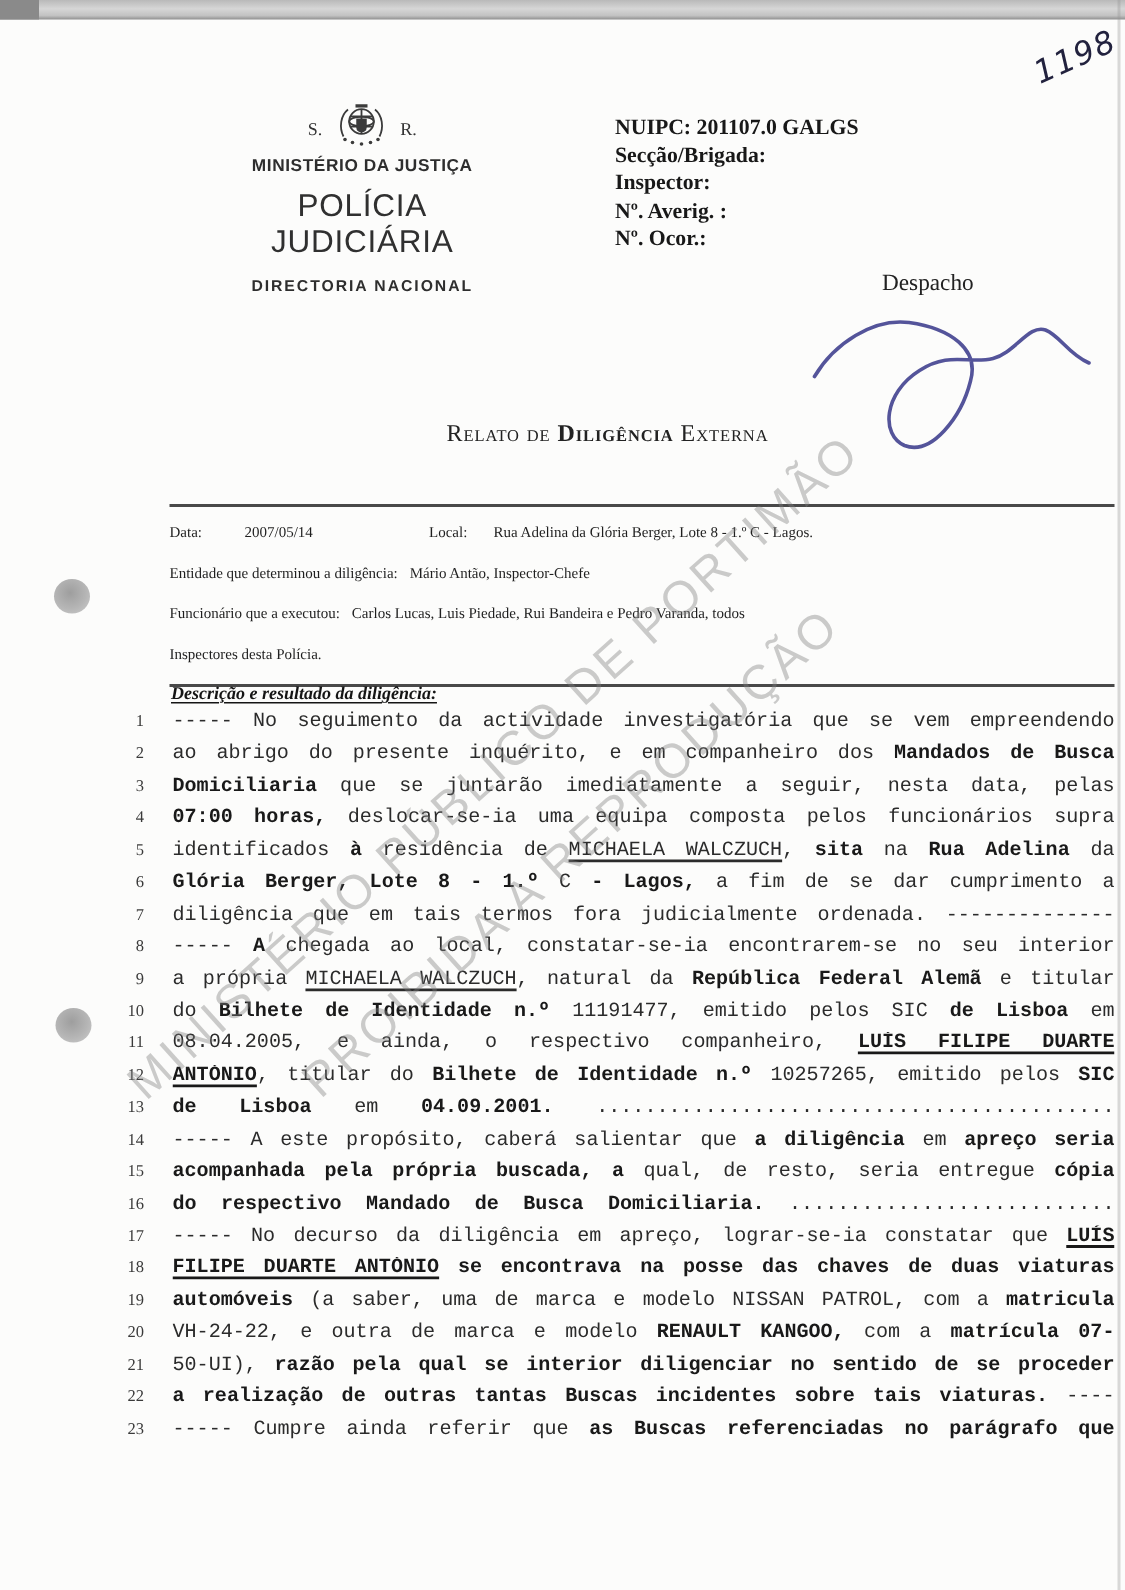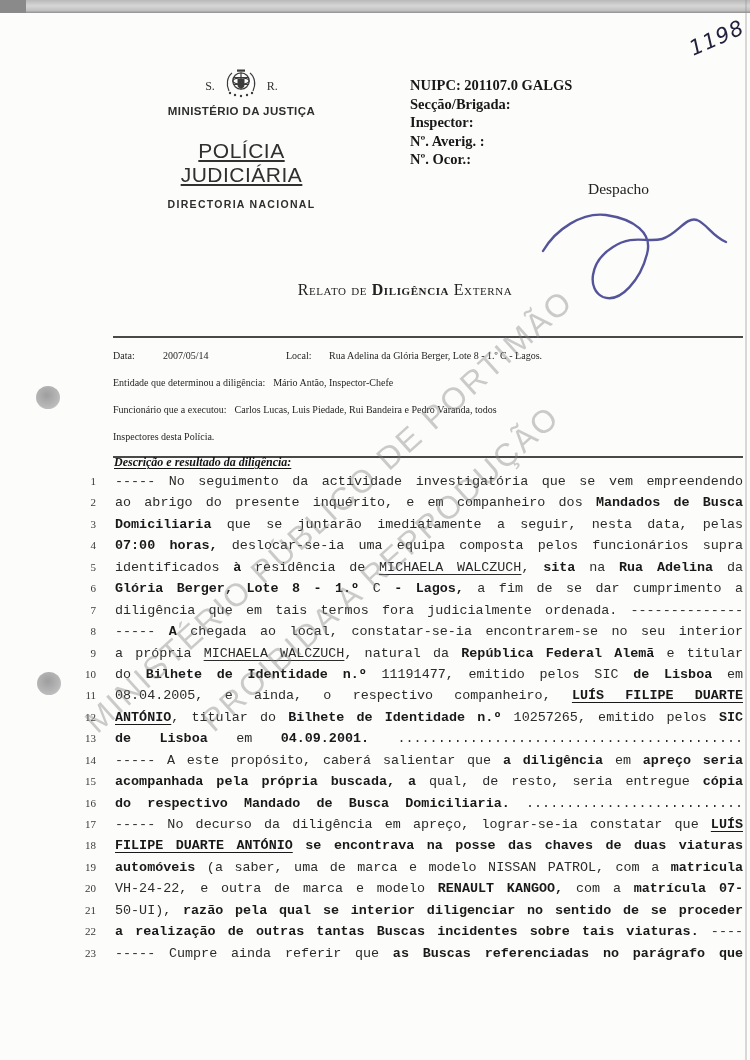--- a/index.html
+++ b/index.html
@@ -18,21 +18,21 @@
     background:radial-gradient(circle at 45% 40%, #9e9e9e 0%, #b5b5b5 55%, #cdcdcd 100%);}
   .hole1{left:36px;top:386px;}
   .hole2{left:37px;top:672px;}
   .handwritten{position:absolute;left:688px;top:26px;transform:rotate(-24deg);
     font-family:"DejaVu Sans",sans-serif;font-style:italic;font-size:21px;color:#22223e;letter-spacing:1px;}
 
   
   .org{position:absolute;left:150px;top:72px;width:183px;text-align:center;}
   .org-letters{display:flex;align-items:center;justify-content:center;gap:9px;height:28px;font-size:12px;color:#333;}
   .org-ministry{margin-top:5px;font-family:"Liberation Sans",sans-serif;font-weight:bold;font-size:11.5px;letter-spacing:.4px;color:#2e2e2e;}
-  .org-name{margin-top:22px;font-family:"Liberation Sans",sans-serif;font-weight:400;font-size:21px;letter-spacing:.5px;color:#303030;text-decoration:underline;}
+  .org-name{margin-top:9px;font-family:"Liberation Sans",sans-serif;font-weight:400;font-size:21px;letter-spacing:.5px;color:#303030;}
   .org-division{margin-top:11px;font-family:"Liberation Sans",sans-serif;font-weight:bold;font-size:10.5px;letter-spacing:1.3px;color:#2e2e2e;}
 
   .case{position:absolute;left:410px;top:76px;font-weight:bold;font-size:14.5px;line-height:18.5px;color:#181818;}
   .despacho{position:absolute;left:588px;top:180px;font-size:15.5px;color:#222;}
   .signature{position:absolute;left:525px;top:195px;}
 
   .doc-title{position:absolute;left:250px;top:281px;width:310px;text-align:center;
     font-variant:small-caps;font-size:16px;letter-spacing:.6px;color:#222;}
   .doc-title .bold{font-weight:bold;}
 

